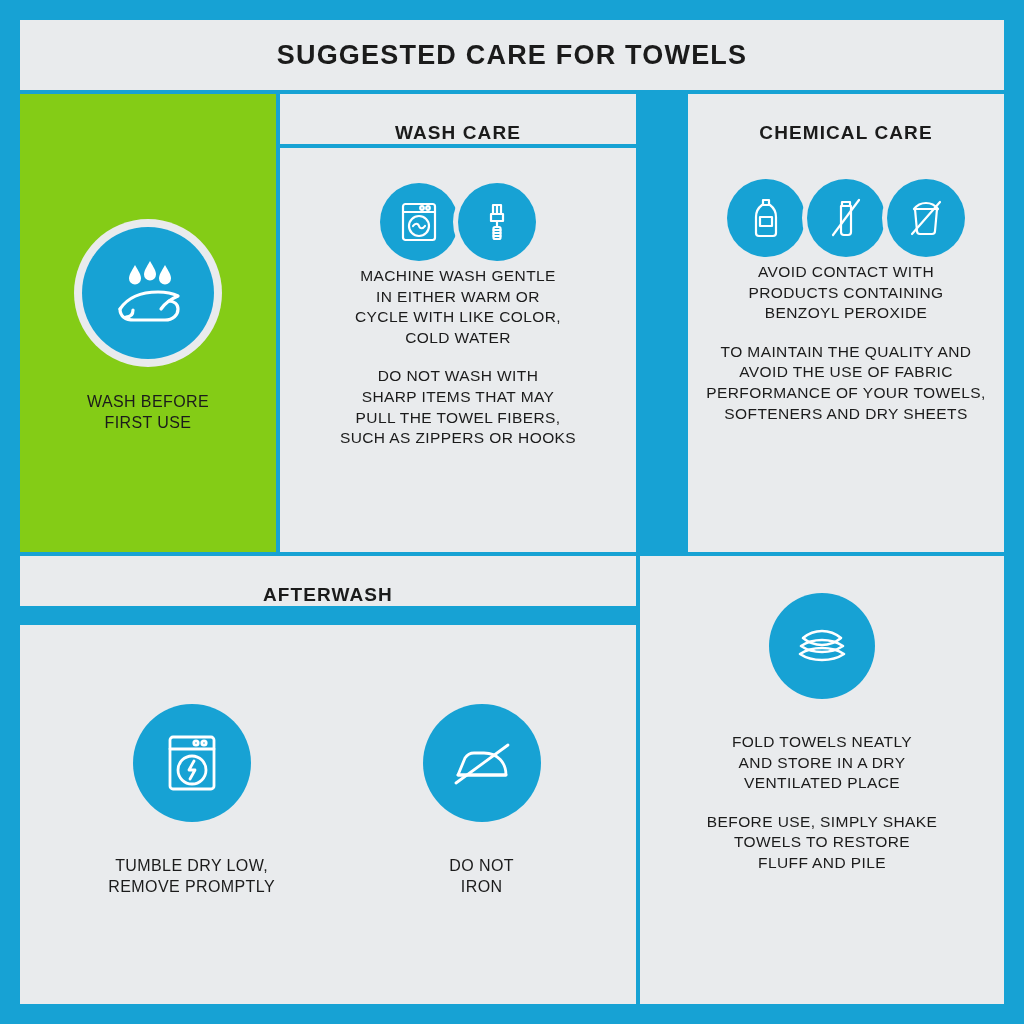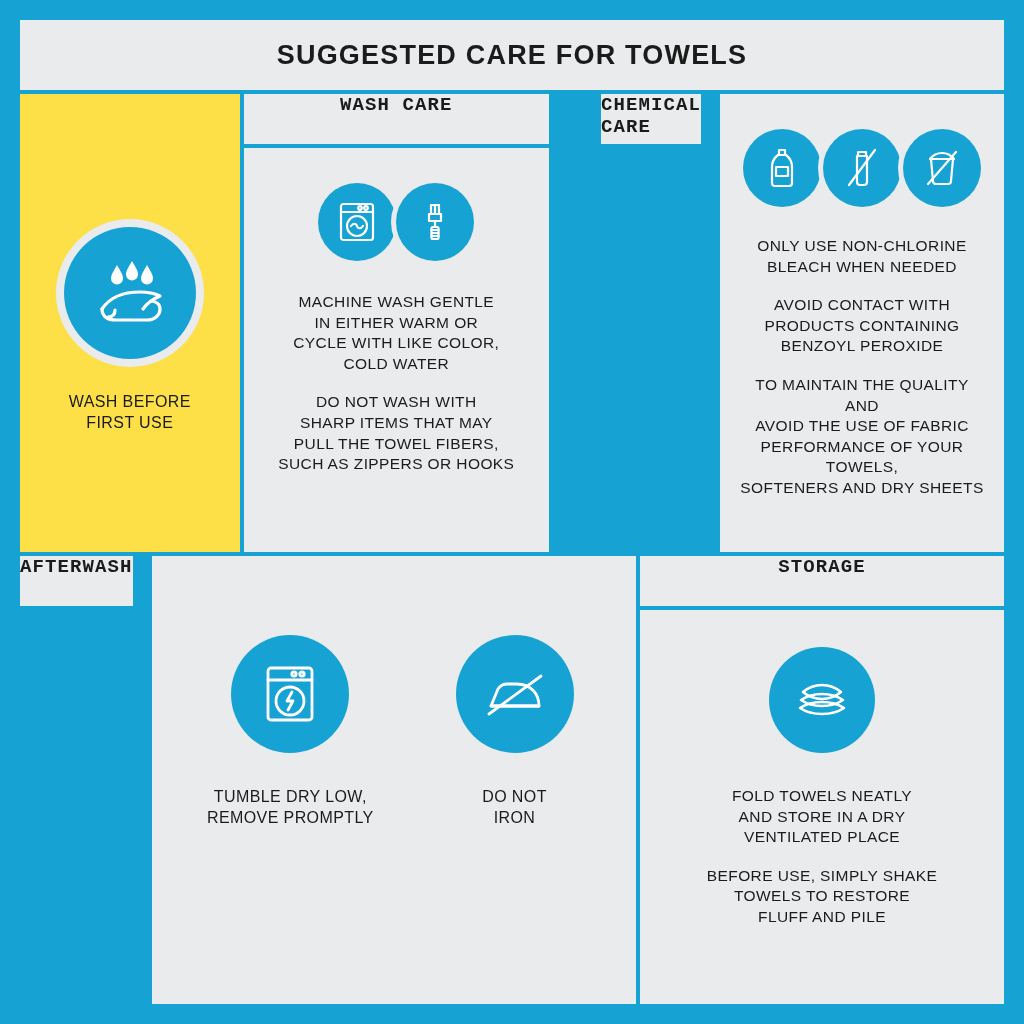--- a/index.html
+++ b/index.html
@@ -36,32 +36,32 @@
   }
 
   
   .band-top {
     display: flex;
     gap: 4px;
     height: 458px;
   }
   .col-left {
     width: 256px;
-    background: #fde047;
+    background: #84cc16;
     display: flex; flex-direction: column;
     align-items: center; justify-content: center;
     padding-top: 6px;
   }
   .col-mid { width: 356px; display: flex; flex-direction: column; gap: 4px; }
-  .col-right { flex: 1; display: flex; gap: 19px; padding-left: 48px; }
+  .col-right { flex: 1; display: flex; flex-direction: column; gap: 0; padding-left: 48px; }
 
   .sect-head {
     background: #e9ebed;
     height: 50px;
-    display: flex; align-items: flex-start; justify-content: center; font-family: Liberation Mono, monospace;
+    display: flex; align-items: flex-end; justify-content: center;
   }
   .sect-head span {
     font-size: 19px;
     letter-spacing: 1.1px;
     font-weight: 700;
     color: #1b1b1b;
     text-transform: uppercase;
   }
   .sect-body {
     background: #e9ebed;
@@ -70,21 +70,21 @@
     align-items: center;
     padding: 30px 18px 14px;
   }
 
   
   .band-bottom {
     display: flex;
     gap: 4px;
     flex: 1;
   }
-  .col-bl { width: 616px; display: flex; gap: 19px; }
+  .col-bl { width: 616px; display: flex; flex-direction: column; gap: 19px; }
   .col-br { flex: 1; display: flex; flex-direction: column; gap: 4px; }
 
   
   .circle {
     background: #17a2d4;
     border-radius: 50%;
     display: flex; align-items: center; justify-content: center;
     flex: 0 0 auto;
   }
   .ring {
@@ -174,21 +174,21 @@
                     <rect x="21.5" y="30" width="7" height="12" rx="1.5"></rect>
                     <line x1="21.5" y1="33" x2="28.5" y2="33"></line>
                     <line x1="21.5" y1="36" x2="28.5" y2="36"></line>
                     <line x1="21.5" y1="39" x2="28.5" y2="39"></line>
                   </g>
                 </svg>
               </div>
             </div>
           </div>
 
-          <div class="caption" style="margin-top:26px;">
+          <div class="caption" style="">
             <div>MACHINE WASH GENTLE</div>
             <div>IN EITHER WARM OR</div>
             <div>CYCLE WITH LIKE COLOR,</div>
             <div>COLD WATER</div>
           </div>
           <div class="caption">
             <div>DO NOT WASH WITH</div>
             <div>SHARP ITEMS THAT MAY</div>
             <div>PULL THE TOWEL FIBERS,</div>
             <div>SUCH AS ZIPPERS OR HOOKS</div>
@@ -230,24 +230,20 @@
                   <g fill="none" stroke="#ffffff" stroke-width="2.2" stroke-linecap="round" stroke-linejoin="round">
                     <path d="M14 16 h22 l-2 22 a3 3 0 0 1 -3 3 h-12 a3 3 0 0 1 -3 -3 z"></path>
                     <path d="M13 16 c3-4 8-6 12-6 s9 2 12 6"></path>
                     <line x1="11" y1="41" x2="39" y2="9"></line>
                   </g>
                 </svg>
               </div>
             </div>
           </div>
 
-          <div class="caption" style="margin-top:24px;">
-            <div>ONLY USE NON-CHLORINE</div>
-            <div>BLEACH WHEN NEEDED</div>
-          </div>
           <div class="caption">
             <div>AVOID CONTACT WITH</div>
             <div>PRODUCTS CONTAINING</div>
             <div>BENZOYL PEROXIDE</div>
           </div>
           <div class="caption">
             <div>TO MAINTAIN THE QUALITY AND</div>
             <div>AVOID THE USE OF FABRIC</div>
             <div>PERFORMANCE OF YOUR TOWELS,</div>
             <div>SOFTENERS AND DRY SHEETS</div>
@@ -300,23 +296,20 @@
             <div class="caption caption-lg" style="margin-top:26px;">
               <div>DO NOT</div>
               <div>IRON</div>
             </div>
           </div>
 
         </div>
       </div>
 
       <div class="col-br">
-        <div class="sect-head">
-          <span>STORAGE</span>
-        </div>
         <div class="sect-body" style="">
           <div class="ring" style="width:120px;height:120px;">
             <div class="circle" style="width:106px;height:106px;">
               <svg width="70" height="70" viewBox="0 0 70 70">
                 <g fill="none" stroke="#ffffff" stroke-width="2.6" stroke-linecap="round" stroke-linejoin="round">
                   <path d="M16 27 c6-5 13-7 19-7 s13 2 19 7 c-6 5 -13 7 -19 7 s-13-2 -19-7 z"></path>
                   <path d="M14 35 c6-4 14-6 21-6 s15 2 21 6 c-6 4 -14 6 -21 6 s-15-2 -21-6 z"></path>
                   <path d="M13 43 c6-4 15-6 22-6 s16 2 22 6 c-6 4 -15 6 -22 6 s-16-2 -22-6 z"></path>
                 </g>
               </svg>

